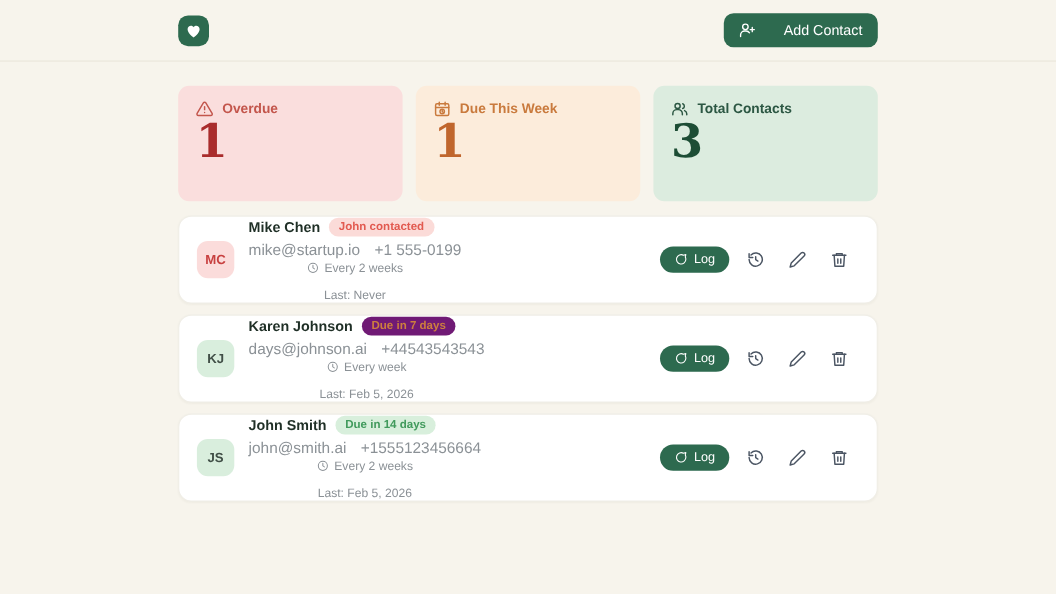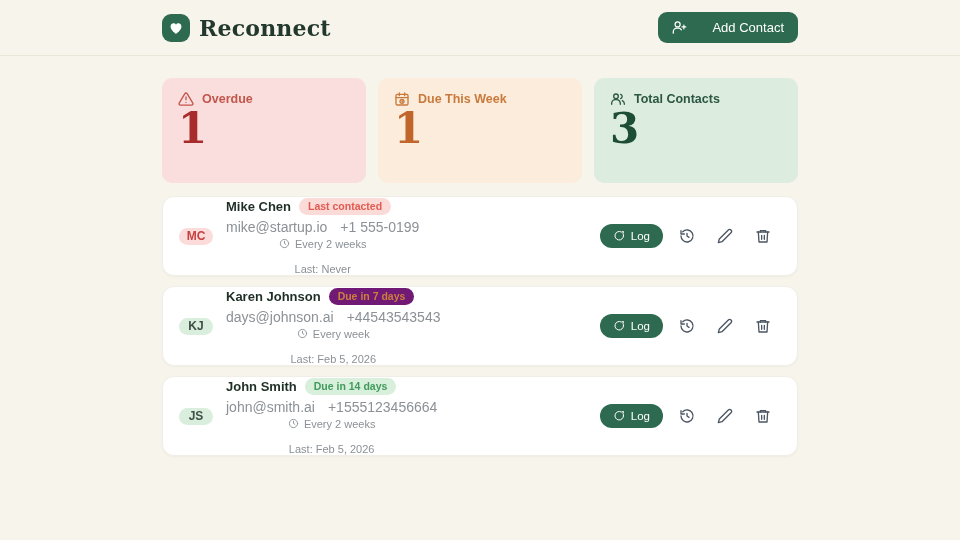--- a/index.html
+++ b/index.html
@@ -58,21 +58,21 @@
   }
 
   .contact-list { margin-top:13px; }
   .contact-card {
     background:#ffffff; border:1px solid #f0eee7; border-radius:12px;
     box-shadow:0 1px 2px rgba(40,40,30,.04);
     height:80px; margin-bottom:10px; padding:0 20px 0 16px;
     display:flex; align-items:center;
   }
   .avatar {
-    width:34px; height:17px; border-radius:10px; flex:0 0 auto;
+    width:34px; height:34px; border-radius:10px; flex:0 0 auto;
     display:flex; align-items:center; justify-content:center;
     font-size:12px; font-weight:bold;
   }
   .avatar--pink { background:#fbdcdb; color:#c84040; }
   .avatar--green { background:#d9eedd; color:#414f47; }
 
   .contact-info { margin-left:13px; }
   .name-row { display:flex; align-items:center; gap:8px; }
   .contact-name { font-size:13px; font-weight:bold; color:#1f2f26; }
   .badge {
@@ -101,21 +101,20 @@
 </style>
 </head>
 <body>
 
 <div class="header">
   <div class="logo">
     <svg width="16" height="16" viewBox="0 0 24 24" fill="currentColor">
       <path d="M12 21s-8.2-5.6-8.2-11.2C3.8 6.9 6 5 8.4 5c1.5 0 2.9.8 3.6 2 .7-1.2 2.1-2 3.6-2 2.4 0 4.6 1.9 4.6 4.8C20.2 15.4 12 21 12 21z"></path>
     </svg>
   </div>
-  <div class="app-title serif">Reconnect</div>
   <button class="add-contact-btn">
     <span>
       <svg width="15" height="15" viewBox="0 0 24 24" fill="none" stroke="currentColor" stroke-width="2" stroke-linecap="round" stroke-linejoin="round">
         <circle cx="9" cy="7" r="4"></circle>
           <path d="M2 21v-2a6 6 0 0 1 6-6h2a6 6 0 0 1 5 2.7"></path>
           <path d="M19 8v6M16 11h6"></path>
       </svg>
     </span>
     <span>Add Contact</span>
   </button>
@@ -170,21 +169,21 @@
   </div>
 
 
   <div class="contact-list">
 
     <div class="contact-card">
       <div class="avatar avatar--pink">MC</div>
       <div class="contact-info">
         <div class="name-row">
           <span class="contact-name">Mike Chen</span>
-          <span class="badge badge--red">Last contacted</span>
+          <span class="badge badge--red">John contacted</span>
         </div>
         <div class="meta-row">
           <span>mike@startup.io</span>
           <span>+1 555-0199</span>
         </div>
         <div class="sched-row">
           <span class="sched-freq">
             <span>
               <svg width="11" height="11" viewBox="0 0 24 24" fill="none" stroke="currentColor" stroke-width="2" stroke-linecap="round">
                   <circle cx="12" cy="12" r="9"></circle>

